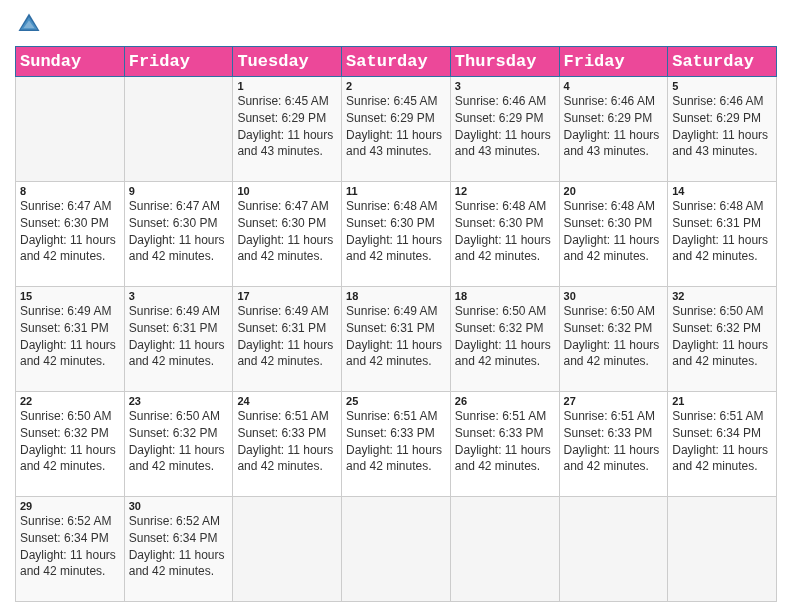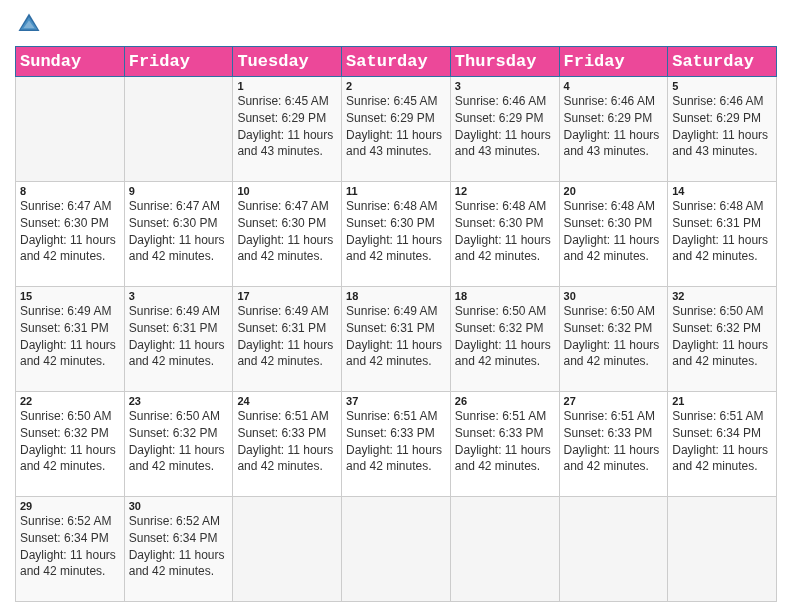--- a/index.html
+++ b/index.html
@@ -178,21 +178,21 @@
           <td><span class="day-num">32</span>
 <span class="day-info">Sunrise: 6:50 AM<br>Sunset: 6:32 PM<br>Daylight: 11 hours and 42 minutes.</span></td>
         </tr>
         <tr>
           <td><span class="day-num">22</span>
 <span class="day-info">Sunrise: 6:50 AM<br>Sunset: 6:32 PM<br>Daylight: 11 hours and 42 minutes.</span></td>
           <td><span class="day-num">23</span>
 <span class="day-info">Sunrise: 6:50 AM<br>Sunset: 6:32 PM<br>Daylight: 11 hours and 42 minutes.</span></td>
           <td><span class="day-num">24</span>
 <span class="day-info">Sunrise: 6:51 AM<br>Sunset: 6:33 PM<br>Daylight: 11 hours and 42 minutes.</span></td>
-          <td><span class="day-num">37</span>
+          <td><span class="day-num">25</span>
 <span class="day-info">Sunrise: 6:51 AM<br>Sunset: 6:33 PM<br>Daylight: 11 hours and 42 minutes.</span></td>
           <td><span class="day-num">26</span>
 <span class="day-info">Sunrise: 6:51 AM<br>Sunset: 6:33 PM<br>Daylight: 11 hours and 42 minutes.</span></td>
           <td><span class="day-num">27</span>
 <span class="day-info">Sunrise: 6:51 AM<br>Sunset: 6:33 PM<br>Daylight: 11 hours and 42 minutes.</span></td>
           <td><span class="day-num">21</span>
 <span class="day-info">Sunrise: 6:51 AM<br>Sunset: 6:34 PM<br>Daylight: 11 hours and 42 minutes.</span></td>
         </tr>
         <tr>
           <td><span class="day-num">29</span>

